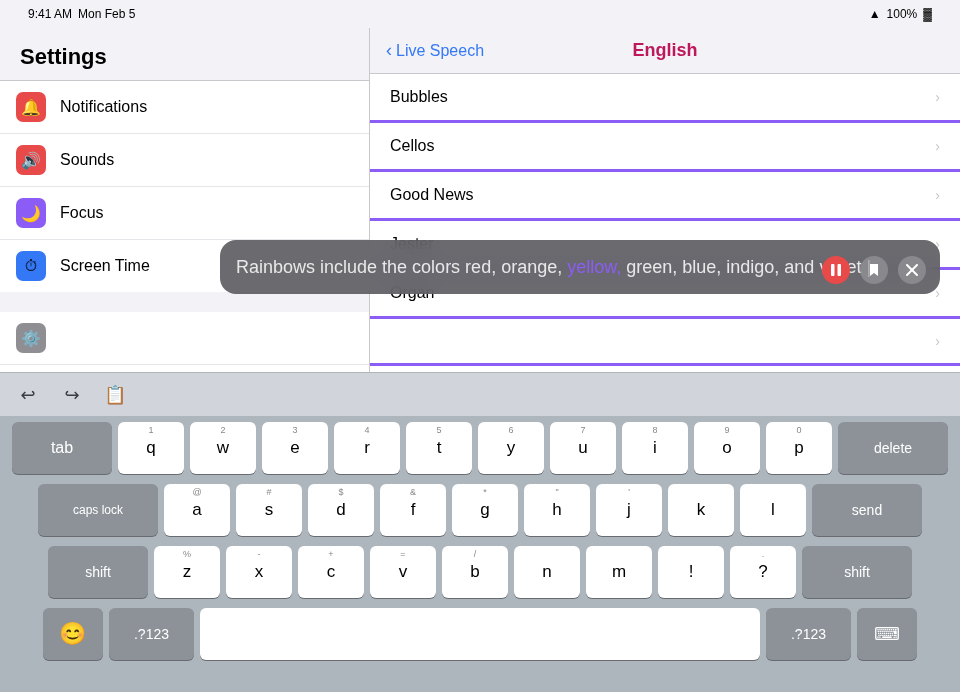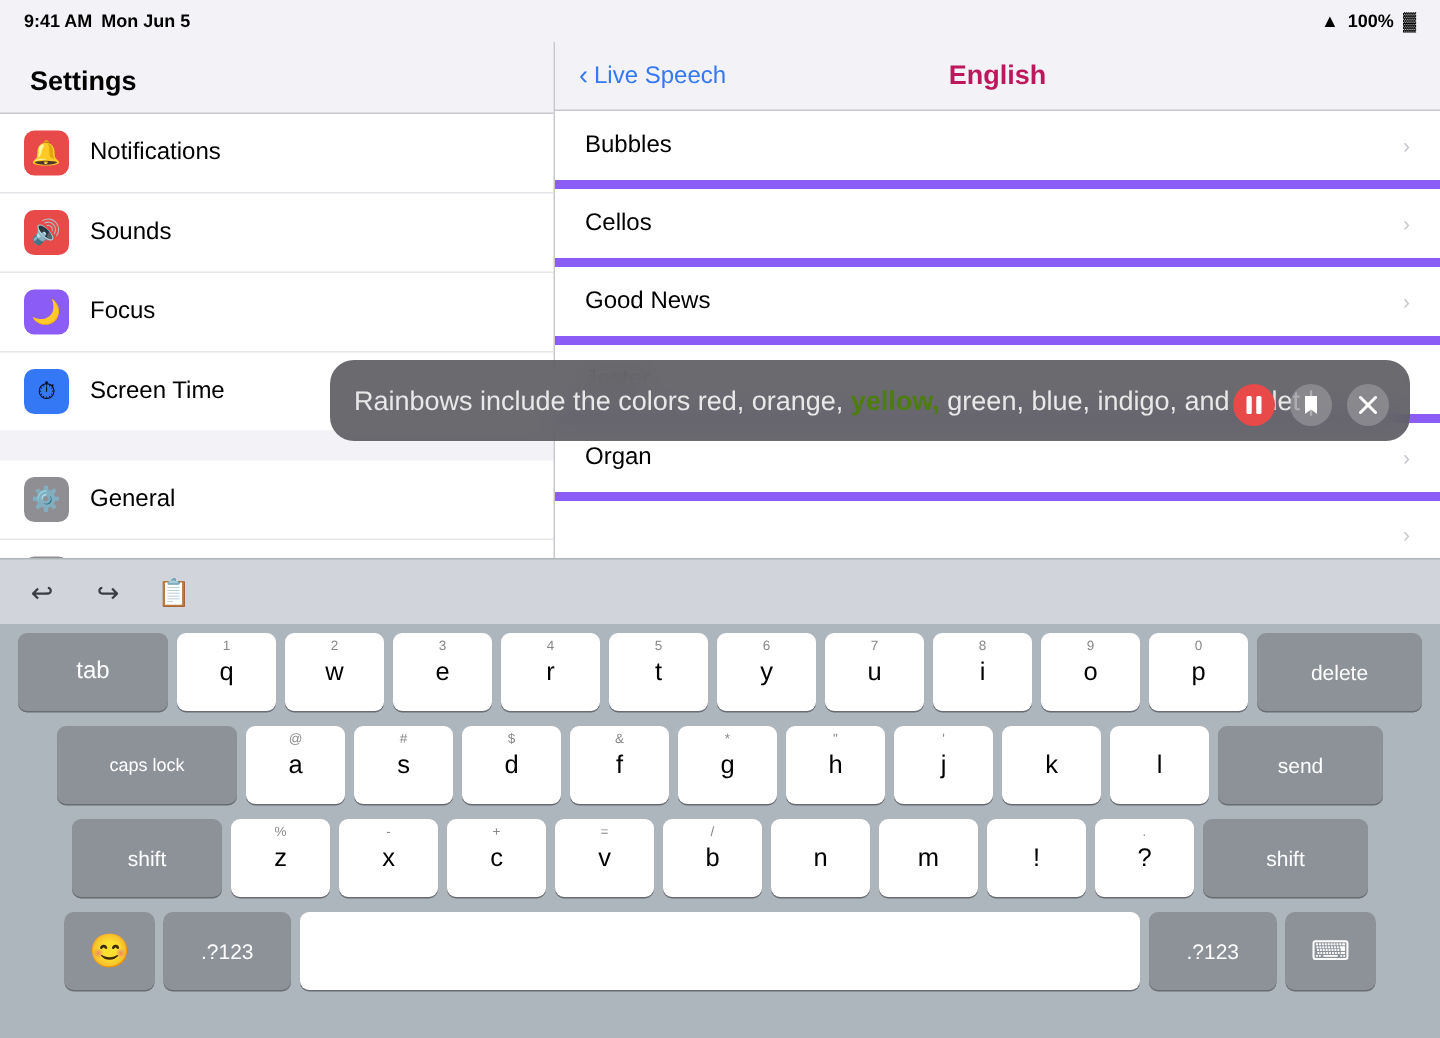--- a/index.html
+++ b/index.html
@@ -14,23 +14,23 @@
 
     
     .status-bar {
       position: absolute;
       top: 0; left: 0; right: 0;
       height: 28px;
       background: #f2f2f7;
       display: flex;
       align-items: center;
       justify-content: space-between;
-      padding: 0 16px;
+      padding: 0 28px;
       font-size: 12px;
-      font-weight: 700;
+      font-weight: 400;
       z-index: 100;
     }
     .status-left { display: flex; align-items: center; gap: 6px; }
     .status-right { display: flex; align-items: center; gap: 6px; }
 
     
     .main-layout {
       position: absolute;
       top: 28px; left: 0; right: 0; bottom: 0;
       display: flex;
@@ -40,21 +40,21 @@
     .settings-sidebar {
       width: 370px;
       background: #f2f2f7;
       border-right: 1px solid #c8c8cc;
       flex-shrink: 0;
       overflow: hidden;
     }
 
     .settings-header {
       padding: 16px 20px 10px;
-      font-size: 18px;
+      font-size: 22px;
       font-weight: 700;
       color: #000;
       border-bottom: 1px solid #c8c8cc;
       background: #f2f2f7;
     }
 
     .settings-list {
       background: #fff;
       margin: 0;
       list-style: none;
@@ -147,21 +147,21 @@
       margin: 0;
       list-style: none;
       overflow: hidden;
     }
 
     .voice-item {
       display: flex;
       align-items: center;
       justify-content: space-between;
       padding: 14px 20px;
-      border-bottom: 6px solid #8b5cf6;
+      border-bottom: 3px solid #8b5cf6;
       font-size: 16px;
       color: #000;
       cursor: pointer;
     }
 
     .voice-item:last-child { border-bottom: none; }
 
     .voice-chevron {
       color: #c7c7cc;
       font-size: 14px;
@@ -180,22 +180,22 @@
       backdrop-filter: blur(10px);
     }
 
     .bubble-text {
       font-size: 18px;
       color: rgba(255,255,255,0.85);
       line-height: 1.45;
     }
 
     .bubble-text .highlight {
-      font-weight: 700;
-      color: #4d7c0f;
+      font-weight: 400;
+      color: #8b5cf6;
     }
 
     .bubble-controls {
       position: absolute;
       bottom: 10px;
       right: 14px;
       display: flex;
       align-items: center;
       gap: 10px;
     }
@@ -334,21 +334,21 @@
       gap: 6px;
       padding: 0 4px;
     }
   </style>
 </head>
 <body>
 
 <div class="status-bar">
   <div class="status-left">
     <span>9:41 AM</span>
-    <span>Mon Jun 5</span>
+    <span>Mon Feb 5</span>
   </div>
   <div class="status-right">
     <span>▲</span>
     <span>100%</span>
     <span>▓</span>
   </div>
 </div>
 
 <div class="main-layout">
 
@@ -372,21 +372,20 @@
         <div class="settings-icon icon-light-blue">⏱</div>
         <span class="settings-item-label">Screen Time</span>
       </li>
     </ul>
 
     <div class="settings-section-gap"></div>
 
     <ul class="settings-list">
       <li class="settings-item">
         <div class="settings-icon icon-gray">⚙️</div>
-        <span class="settings-item-label">General</span>
       </li>
       <li class="settings-item">
         <div class="settings-icon icon-gray2">🔲</div>
         <span class="settings-item-label">Control Center</span>
       </li>
       <li class="settings-item">
         <div class="settings-icon icon-light-blue" style="font-size:20px;color:#fff;font-weight:bold;">✦</div>
         <span class="settings-item-label">Display &amp; Brightness</span>
       </li>
     </ul>

